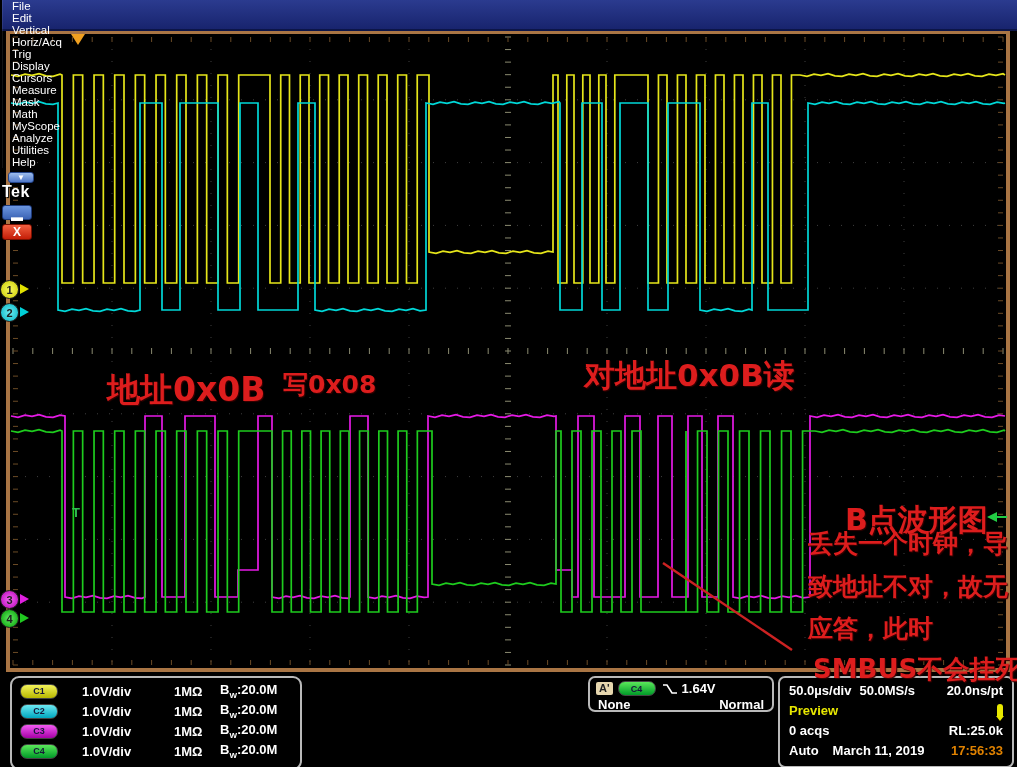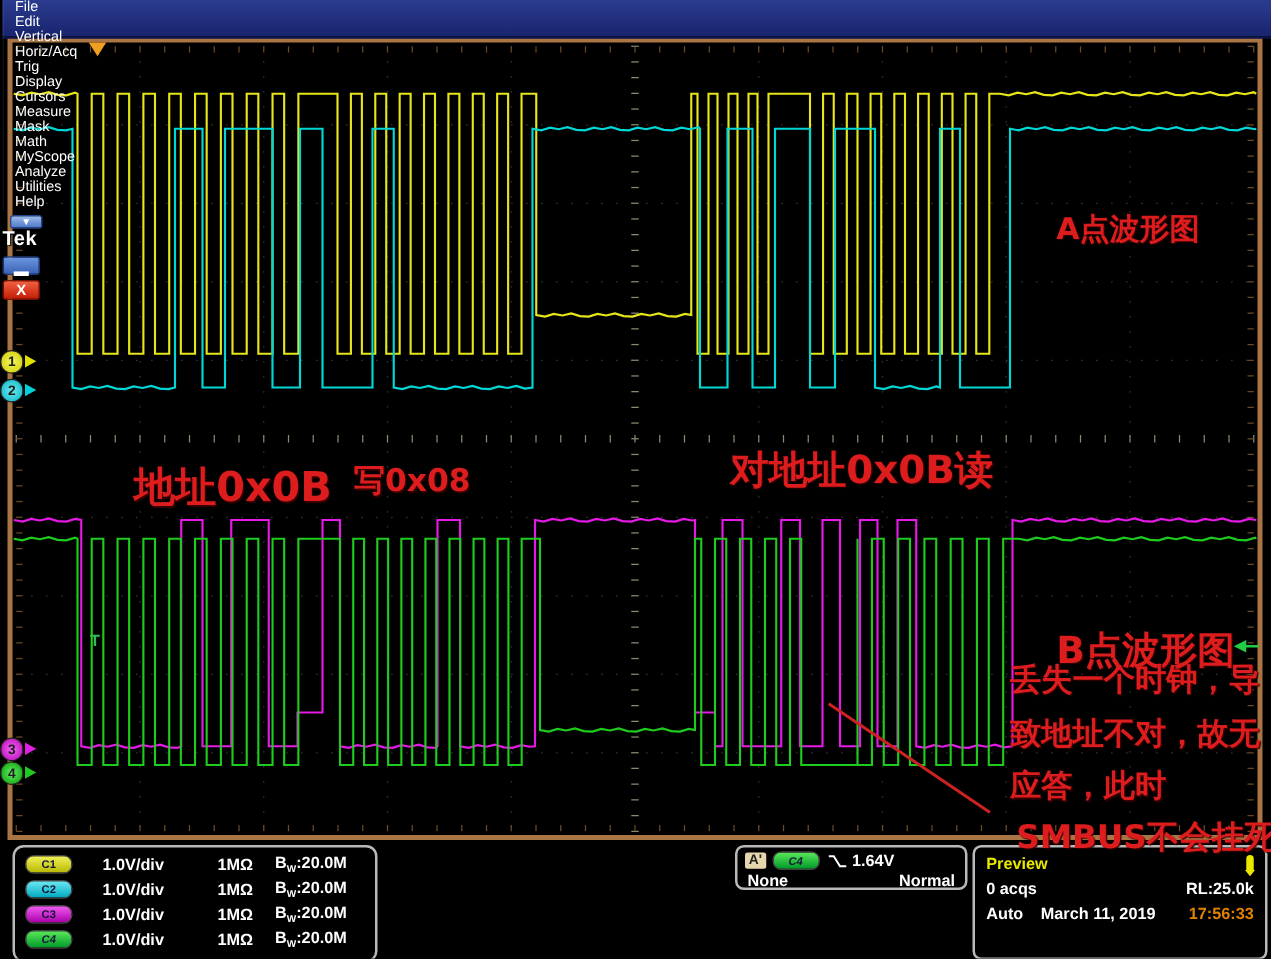--- a/index.html
+++ b/index.html
@@ -61,21 +61,21 @@
   
   .panel{position:absolute;background:#000;border:2px solid #b9b9b9;border-radius:9px;z-index:10;
     color:#fff;font-weight:bold;font-size:13px;}
   #ch-panel{left:10px;top:676px;width:288px;height:84px;padding:3px 0;}
   .ch-row{display:flex;align-items:center;height:20px;padding:0 8px;}
   .pill{width:36px;height:13px;border-radius:7px;font-size:9px;font-weight:bold;
     display:flex;align-items:center;justify-content:center;color:#16163a;border:1px solid #444;margin-right:24px;}
   .pill.p1{background:linear-gradient(#f2f25a,#b8b800);}
   .pill.p2{background:linear-gradient(#6ce8f2,#00a8c0);}
   .pill.p3{background:linear-gradient(#f25af2,#a800a8);}
-  .pill.p4{background:linear-gradient(#5ae85a,#009a28);font-style:italic;}
+  .pill.p4{background:linear-gradient(#5ae85a,#009a28);}
   .ch-scale{width:92px;}
   .ch-imp{width:46px;}
   .bw sub{font-size:8px;}
 
   #trig-panel{left:588px;top:676px;width:182px;height:32px;border-radius:7px;}
   .trig-row1{display:flex;align-items:center;height:17px;padding:2px 6px 0 6px;}
   #trig-src{background:#e6d6ae;color:#222;font-size:11px;font-weight:bold;border-radius:2px;
     padding:0 3px;margin-right:5px;line-height:13px;}
   #trig-panel .pill{margin-right:6px;}
   .trig-row2{display:flex;justify-content:space-between;padding:0 8px;}
@@ -460,21 +460,20 @@
 
   <div class="chbadge c1">1</div>
   <div class="charrow a1"></div>
   <div class="chbadge c2">2</div>
   <div class="charrow a2"></div>
   <div class="chbadge c3">3</div>
   <div class="charrow a3"></div>
   <div class="chbadge c4">4</div>
   <div class="charrow a4"></div>
 
-  <div class="anno" id="anno-a">A点波形图</div>
   <div class="anno" id="anno-addr">地址0x0B</div>
   <div class="anno" id="anno-write">写0x08</div>
   <div class="anno" id="anno-read">对地址0x0B读</div>
   <div class="anno" id="anno-b">B点波形图</div>
   <div class="anno" id="anno-n1">丢失一个时钟，导</div>
   <div class="anno" id="anno-n2">致地址不对，故无</div>
   <div class="anno" id="anno-n3">应答，此时</div>
   <div class="anno" id="anno-n4">SMBUS不会挂死</div>
 
   <div class="panel" id="ch-panel">
@@ -514,20 +513,25 @@
       <span style="margin-left:4px;">1.64V</span>
     </div>
     <div class="trig-row2">
       <span>None</span>
       <span>Normal</span>
     </div>
   </div>
 
   <div class="panel" id="horiz-panel">
     <div class="hz-row">
+      <span>50.0µs/div</span>
+      <span style="margin-left:8px;">50.0MS/s</span>
+      <span class="right">20.0ns/pt</span>
+    </div>
+    <div class="hz-row">
       <span id="hz-status">Preview</span>
       <span class="thermo"></span>
     </div>
     <div class="hz-row">
       <span>0 acqs</span>
       <span class="right">RL:25.0k</span>
     </div>
     <div class="hz-row">
       <span>Auto</span>
       <span id="hz-date">March 11, 2019</span>

